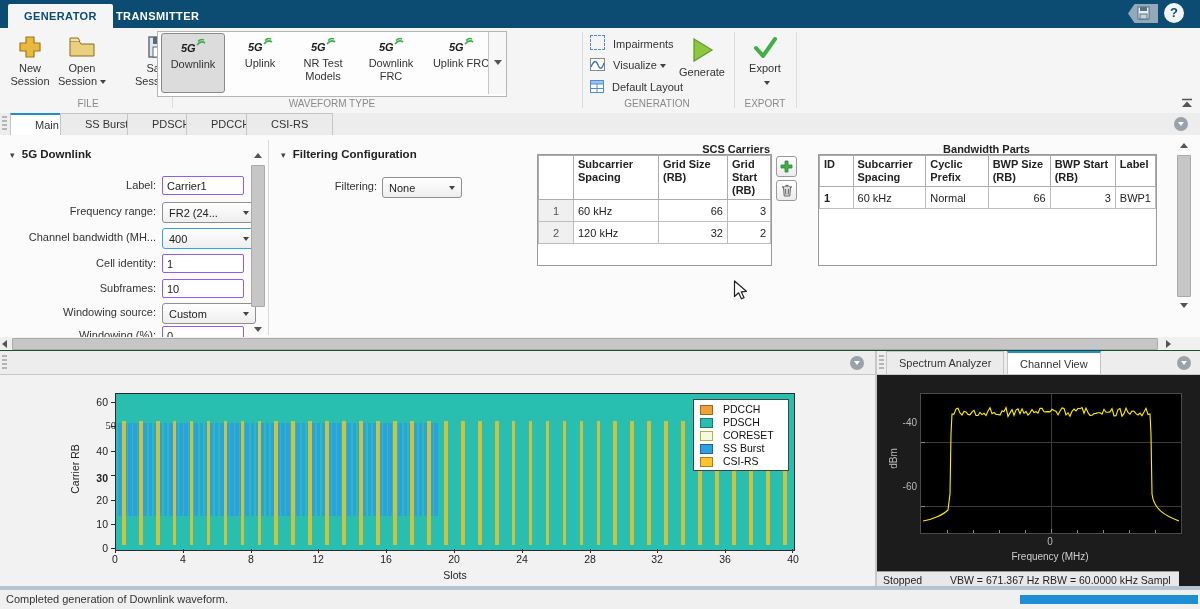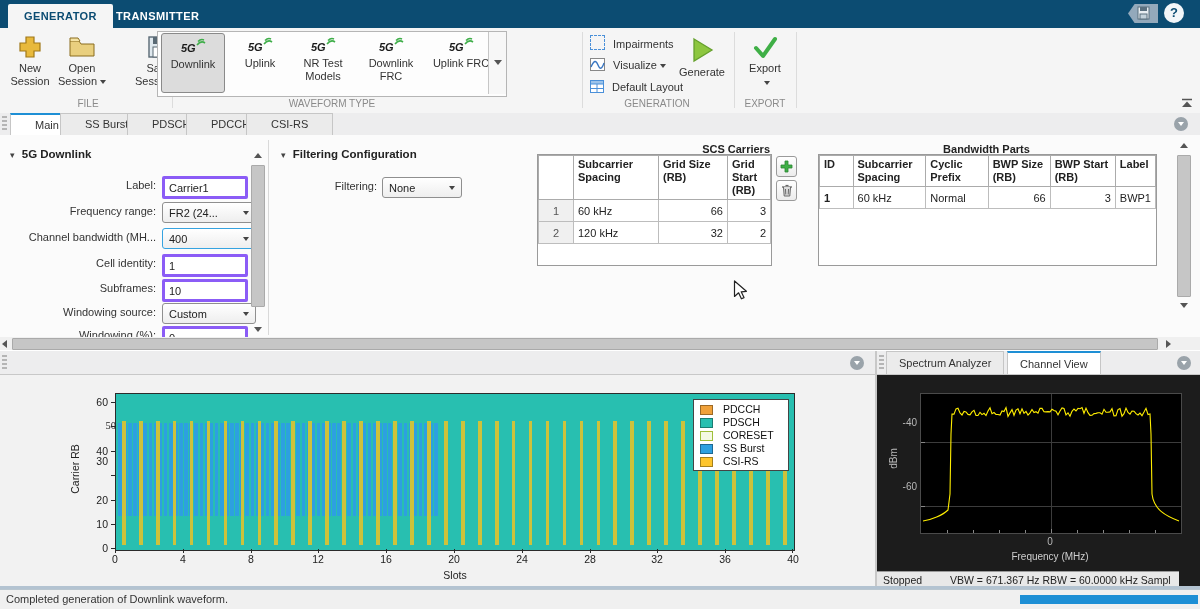--- a/index.html
+++ b/index.html
@@ -1,16 +1,16 @@
 <!DOCTYPE html>
 <html><head>
 <meta charset="utf-8">
 <style>
   html,body{margin:0;padding:0;background:#d8d8d8;}
-  .screen{position:relative;width:1200px;height:609px;background:#ffffff;overflow:hidden;
+  .screen{position:relative;width:1200px;height:609px;background:#14532d;overflow:hidden;
           font-family:"Liberation Sans","DejaVu Sans",sans-serif;color:#222;-webkit-font-smoothing:antialiased;}
   .ab{position:absolute;}
   
   .titlebar{left:0;top:0;width:1200px;height:28px;background:#0c4c72;}
   .tb-tab{top:4px;height:24px;line-height:24px;padding:0 16px;font-size:11px;font-weight:bold;
           letter-spacing:.4px;color:#fff;cursor:default;}
   .tb-tab.active{background:#f5f5f5;color:#0c4c72;border-radius:2px 2px 0 0;}
   .qat-tag{left:1128px;top:4px;width:30px;height:19px;background:#93a9bb;
            clip-path:polygon(0 50%,22% 0,100% 0,100% 100%,22% 100%);}
   .qat-tag svg{position:absolute;left:9px;top:2px;}
@@ -37,21 +37,21 @@
   .dtab.active{background:#fff;border-top:2px solid #1e8fd5;height:20px;font-weight:normal;}
   .grip{width:5px;background:repeating-linear-gradient(#b5b5b5 0 2px,transparent 2px 4px);}
   .panel-menu{width:14px;height:14px;border-radius:50%;background:#9aa3aa;}
   .panel-menu:after{content:"";position:absolute;left:4px;top:5px;width:0;height:0;
         border-left:3px solid transparent;border-right:3px solid transparent;border-top:4px solid #fff;}
   
   .config{left:0;top:135px;width:1200px;height:202px;background:#fbfbfb;}
   .sect-title{font-size:11.5px;font-weight:bold;color:#222;}
   .sect-title .tri{font-size:9px;margin-right:4px;color:#444;}
   .frow-label{font-size:11px;color:#333;text-align:right;line-height:19px;white-space:nowrap;overflow:hidden;}
-  .tinput{height:17px;border:3px solid #8b5cf6;border-radius:2px;background:#fff;font-size:11px;
+  .tinput{height:17px;border:1px solid #8b5cf6;border-radius:2px;background:#fff;font-size:11px;
           padding:0 4px;font-family:inherit;color:#222;width:72px;}
   .dropdown{height:19px;border:1px solid #8f8f8f;border-radius:3px;background:linear-gradient(#fff,#eee);
             font-size:11px;line-height:18px;padding:0 6px;color:#222;display:flex;justify-content:space-between;align-items:center;}
   .dropdown.hl{border:1.5px solid #35a3e0;}
   .vline{width:1px;background:#d9d9d9;}
   .tbl-title{font-size:11px;font-weight:bold;text-align:center;color:#222;}
   .tblbox{background:#fff;border:1px solid #9a9a9a;}
   table.grid{border-collapse:collapse;width:100%;font-size:11px;}
   table.grid th{font-weight:bold;text-align:left;padding:2px 4px;border:1px solid #ababab;background:#fff;
                 vertical-align:top;line-height:13px;}
@@ -392,21 +392,21 @@
       </div>
       <div class="leg-row">
         <span class="leg-sw" style="background:#fdc52c;"></span>
         <span>CSI-RS</span>
       </div>
     </div>
 
     <div class="ab ylab" style="left:80px;top:21px;width:28px;">60</div>
     <div class="ab ylab" style="left:88px;top:45px;width:28px;font-family:Liberation Serif, serif;">50</div>
     <div class="ab ylab" style="left:80px;top:70px;width:28px;">40</div>
-    <div class="ab ylab" style="left:80px;top:80px;width:28px;">30</div>
+    <div class="ab ylab" style="left:80px;top:97px;width:28px;font-weight:bold;">30</div>
     <div class="ab ylab" style="left:80px;top:119px;width:28px;">20</div>
     <div class="ab ylab" style="left:80px;top:143px;width:28px;">10</div>
     <div class="ab ylab" style="left:80px;top:167px;width:28px;">0</div>
     <div class="ab tick-y" style="left:111px;top:27px;"></div>
     <div class="ab tick-y" style="left:111px;top:51px;"></div>
     <div class="ab tick-y" style="left:111px;top:76px;"></div>
     <div class="ab tick-y" style="left:111px;top:100px;"></div>
     <div class="ab tick-y" style="left:111px;top:125px;"></div>
     <div class="ab tick-y" style="left:111px;top:149px;"></div>
     <div class="ab tick-y" style="left:111px;top:173px;"></div>

